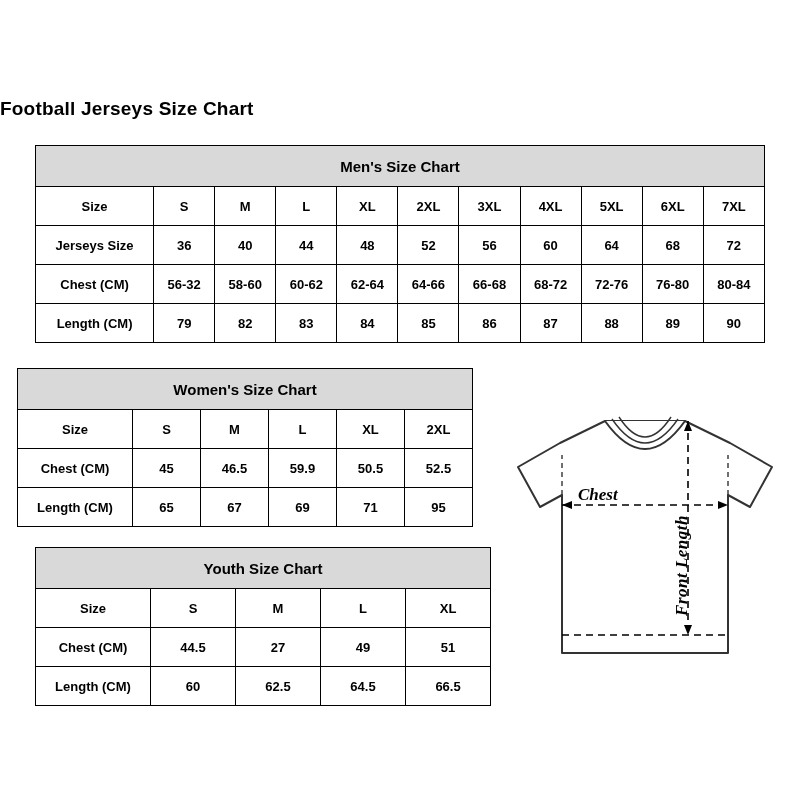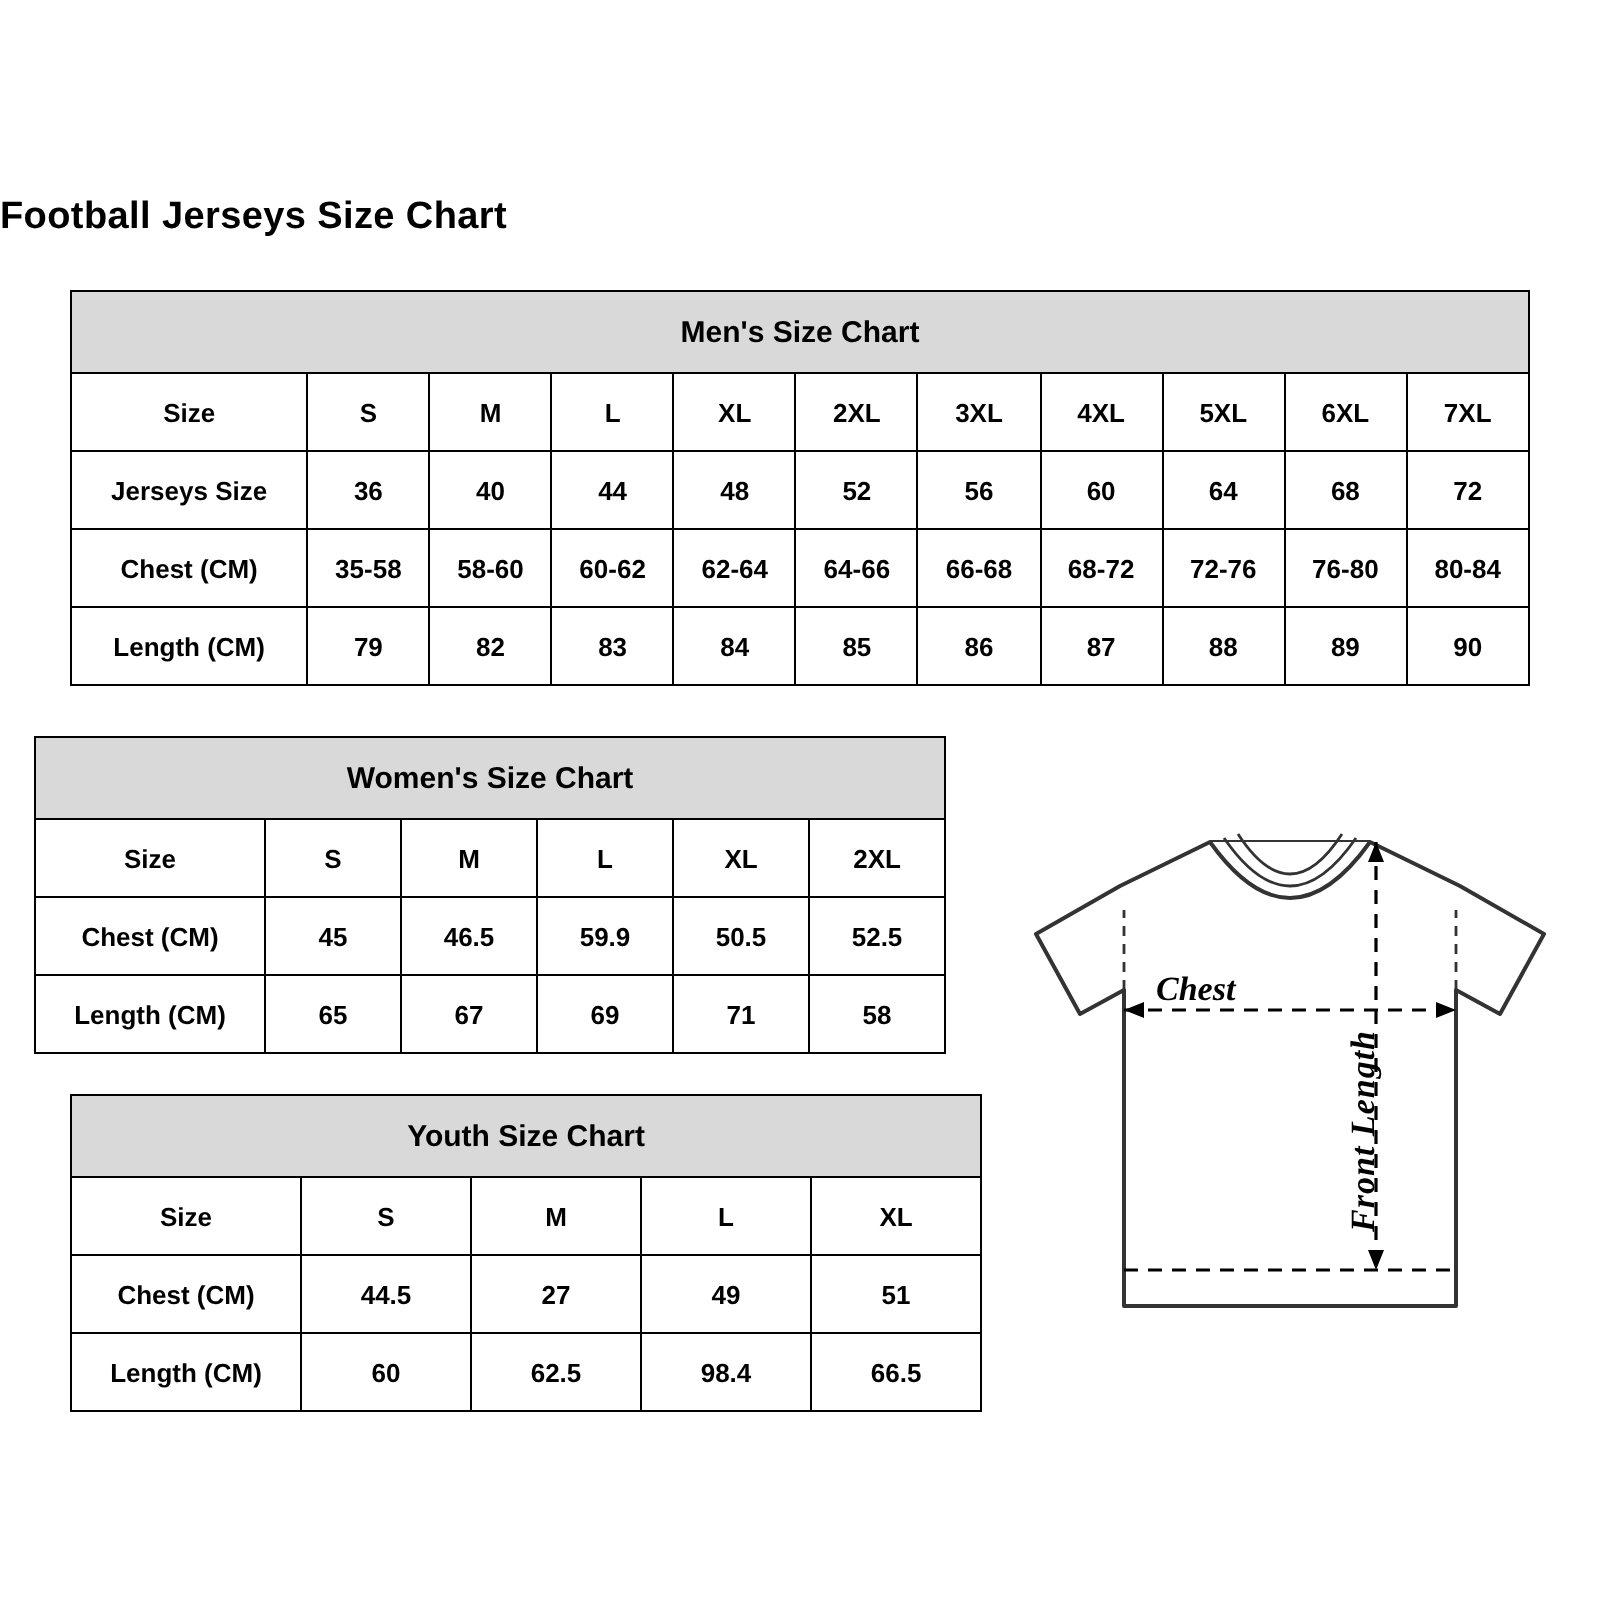--- a/index.html
+++ b/index.html
@@ -164,21 +164,21 @@
         <td>48</td>
         <td>52</td>
         <td>56</td>
         <td>60</td>
         <td>64</td>
         <td>68</td>
         <td>72</td>
       </tr>
       <tr>
         <td class="label-cell">Chest (CM)</td>
-        <td>35-58</td>
+        <td>56-32</td>
         <td>58-60</td>
         <td>60-62</td>
         <td>62-64</td>
         <td>64-66</td>
         <td>66-68</td>
         <td>68-72</td>
         <td>72-76</td>
         <td>76-80</td>
         <td>80-84</td>
       </tr>
@@ -226,21 +226,21 @@
         <td>59.9</td>
         <td>50.5</td>
         <td>52.5</td>
       </tr>
       <tr>
         <td class="label-cell">Length (CM)</td>
         <td>65</td>
         <td>67</td>
         <td>69</td>
         <td>71</td>
-        <td>58</td>
+        <td>95</td>
       </tr>
     </tbody>
   </table>
 
   <table class="sizechart" id="youth-table">
     <colgroup>
       <col class="c0">
         <col class="cx">
         <col class="cx">
         <col class="cx">
@@ -261,21 +261,21 @@
         <td class="label-cell">Chest (CM)</td>
         <td>44.5</td>
         <td>27</td>
         <td>49</td>
         <td>51</td>
       </tr>
       <tr>
         <td class="label-cell">Length (CM)</td>
         <td>60</td>
         <td>62.5</td>
-        <td>98.4</td>
+        <td>64.5</td>
         <td>66.5</td>
       </tr>
     </tbody>
   </table>
 
   <div id="shirt-diagram">
     <svg width="290" height="290" viewBox="0 0 290 290" xmlns="http://www.w3.org/2000/svg">
 
       <path d="M105 26 L60 48 L18 72 L40 112 L62 100 L62 258 L228 258 L228 100 L250 112 L272 72 L230 48 L185 26 Z" fill="#ffffff" stroke="#333333" stroke-width="2" stroke-linejoin="round"></path>
 

